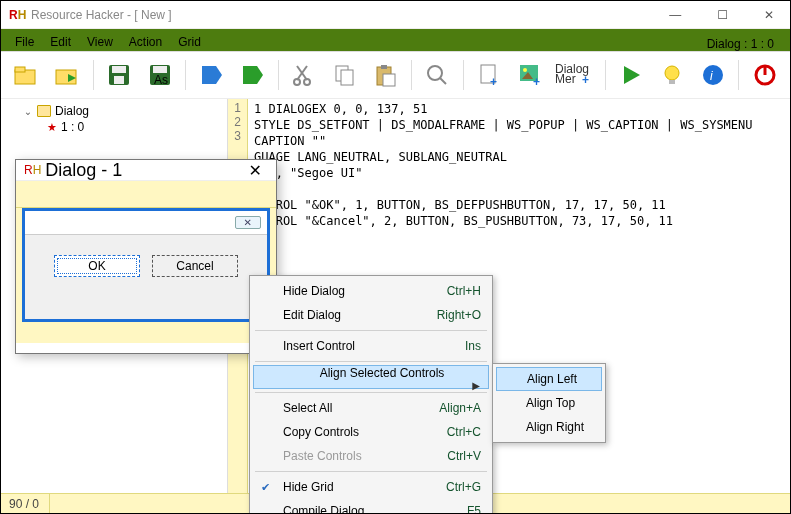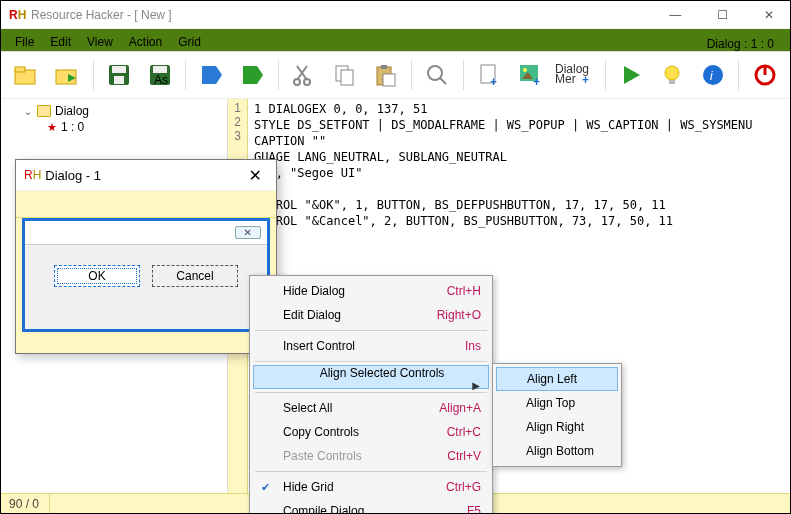--- a/index.html
+++ b/index.html
@@ -38,44 +38,44 @@
 .expander { width: 10px; text-align: center; color: #666; font-size: 10px; }
 .folder-icon { width: 14px; height: 12px; background: #ffe69c; border: 1px solid #c9a400; border-radius: 1px; }
 .star-icon { color: #d40000; font-size: 11px; }
 
 
 .statusbar { height: 20px; background: #fff7c2; border-top: 1px solid #e0d97e; display: flex; align-items: center; padding: 0 8px; font-size: 11px; color: #444; }
 .statusbar .sep-v { margin: 0 10px 0 10px; border-left: 1px solid #e0d97e; height: 100%; }
 
 
 .dialog-preview { position: absolute; left: 14px; top: 158px; width: 262px; height: 195px; background: #fff; border: 1px solid #777; box-shadow: 3px 3px 10px rgba(0,0,0,0.25); z-index: 10; }
-.dialog-preview .dp-title { height: 30px; display: flex; align-items: center; padding: 0 8px; background: #fff; }
-.dialog-preview .dp-title-text { font-size: 13px; margin-left: 4px; }
+.dialog-preview .dp-title { height: 20px; display: flex; align-items: center; padding: 0 8px; background: #fff; }
+.dialog-preview .dp-title-text { font-size: 18px; margin-left: 4px; }
 .dialog-preview .dp-close { margin-left: auto; font-size: 16px; padding: 0 6px; }
 .dialog-preview .dp-toolbar { height: 28px; background: #fff7c2; border-top: 1px solid #eee; border-bottom: 1px solid #e0d97e; }
 .dialog-preview .dp-canvas { background: #fff7c2; height: calc(100% - 58px); padding: 8px; position: relative; }
 .inner-dialog { position: absolute; left: 6px; top: 0px; width: 248px; height: 114px; background: #f0f0f0; border: 3px solid #1d6fd6; }
 .inner-dialog .id-title { height: 24px; background: #fff; display: flex; align-items: center; justify-content: flex-end; padding-right: 6px; border-bottom: 1px solid #ccc; }
 .inner-dialog .id-close { border: 1px solid #8aa; border-radius: 2px; padding: 0 8px; font-size: 10px; background: #eaf4fb; color: #446; }
 .inner-dialog .id-body { padding: 20px 12px; display: flex; gap: 12px; justify-content: center; }
 .dbtn { width: 86px; height: 22px; display: flex; align-items: center; justify-content: center; border: 1px dashed #555; font-size: 12px; background: #f0f0f0; }
 .dbtn.selected { outline: 1px dotted #1d6fd6; outline-offset: -4px; border: 1px dashed #1d6fd6; background: #fff; }
 
 
 .context-menu { position: absolute; left: 248px; top: 274px; width: 244px; background: #f5f5f5; border: 1px solid #9a9a9a; box-shadow: 2px 2px 6px rgba(0,0,0,0.25); z-index: 30; padding: 3px; }
 .context-menu .cm-row { display: flex; align-items: center; height: 24px; padding: 0 8px 0 30px; position: relative; font-size: 12px; }
 .context-menu .cm-row.highlight { background: #cde8ff; border: 1px solid #7ab7e8; flex-direction: column; }
 .context-menu .cm-sep { height: 1px; background: #d0d0d0; margin: 3px 2px; }
-.context-menu .shortcut { margin-left: auto; color: #be185d; }
+.context-menu .shortcut { margin-left: auto; color: #14532d; }
 .context-menu .check { position: absolute; left: 8px; color: #2a6bbf; font-size: 11px; }
 .context-menu .submenu-arrow { margin-left: auto; font-size: 10px; color: #333; }
 .context-menu .disabled { color: #9a9a9a; }
 
 
-.sub-menu { position: absolute; left: 491px; top: 362px; width: 130px; background: #f5f5f5; border: 1px solid #9a9a9a; box-shadow: 2px 2px 6px rgba(0,0,0,0.25); z-index: 31; padding: 3px; }
+.sub-menu { position: absolute; left: 491px; top: 362px; width: 114px; background: #f5f5f5; border: 1px solid #9a9a9a; box-shadow: 2px 2px 6px rgba(0,0,0,0.25); z-index: 31; padding: 3px; }
 .sub-menu .cm-row { display: flex; align-items: center; height: 24px; padding: 0 8px 0 30px; font-size: 12px; }
 .sub-menu .cm-row.highlight { background: #cde8ff; border: 1px solid #7ab7e8; }
 
 
 svg { display: block; }
 </style>
 </head>
 <body>
 
 <div class="titlebar">
@@ -322,16 +322,13 @@
 <div class="sub-menu">
   <div class="cm-row highlight">
       <span>Align Left</span>
     </div>
   <div class="cm-row">
       <span>Align Top</span>
     </div>
   <div class="cm-row">
       <span>Align Right</span>
     </div>
-  <div class="cm-row">
-      <span>Align Bottom</span>
-    </div>
 </div>
 
 </body></html>

